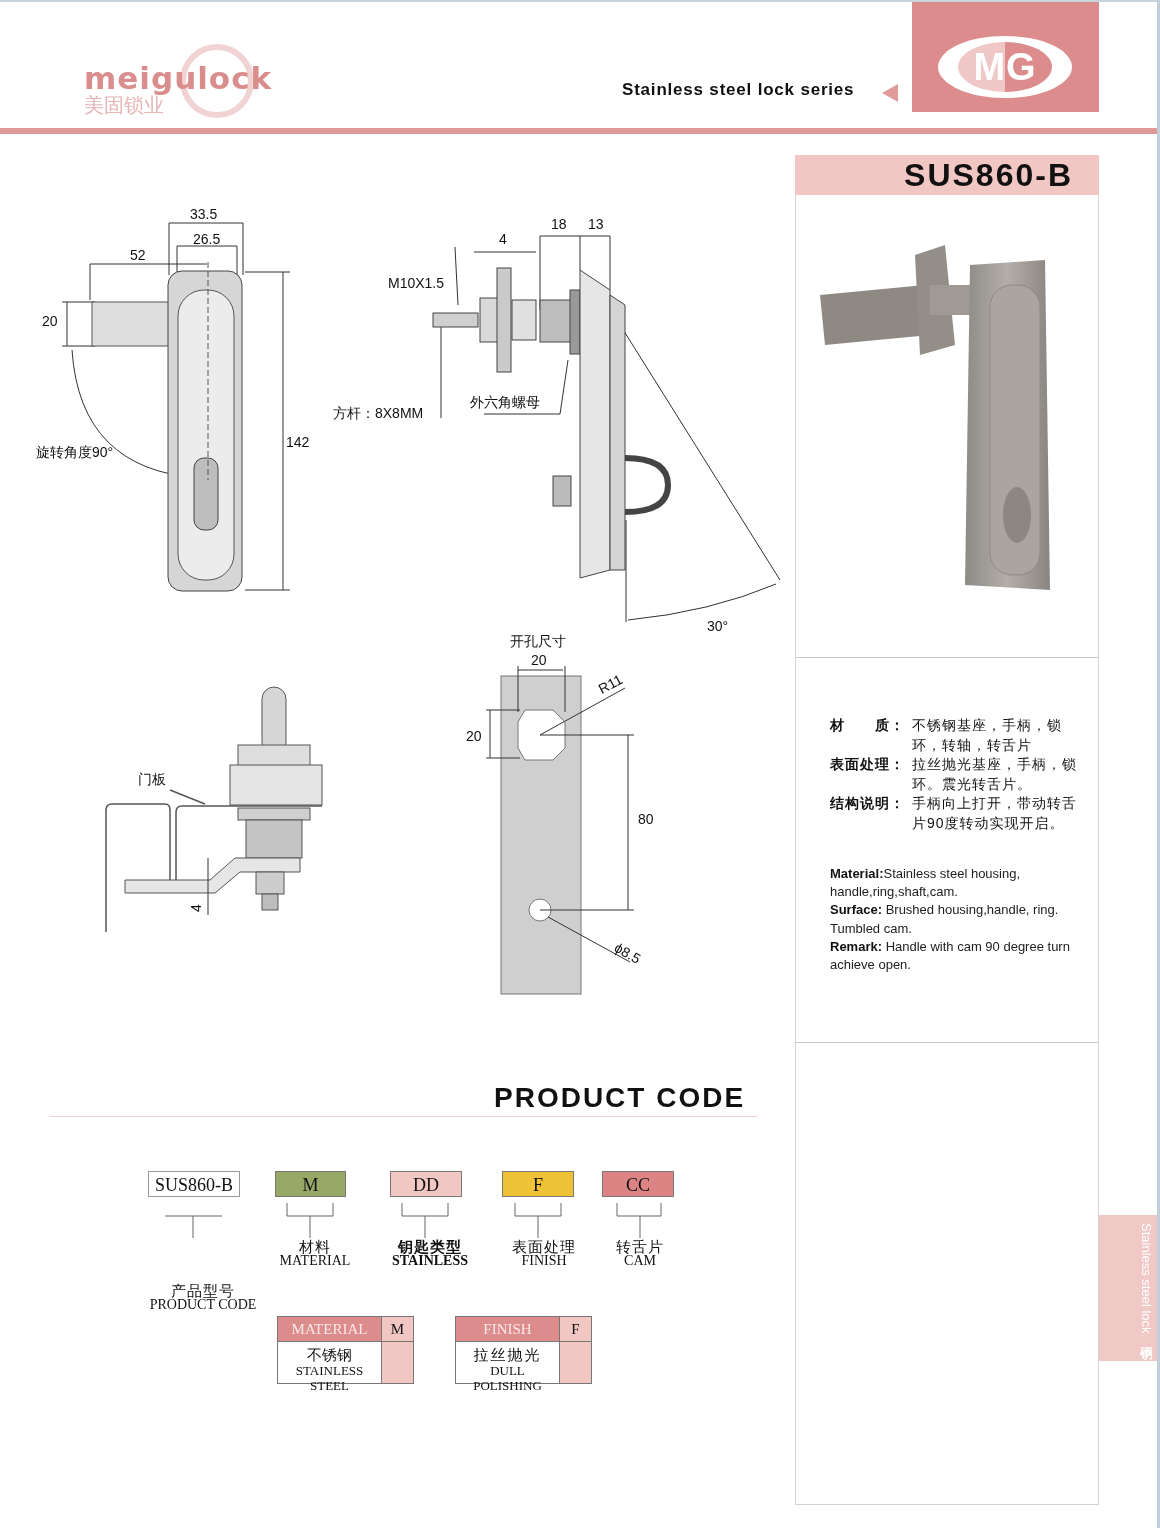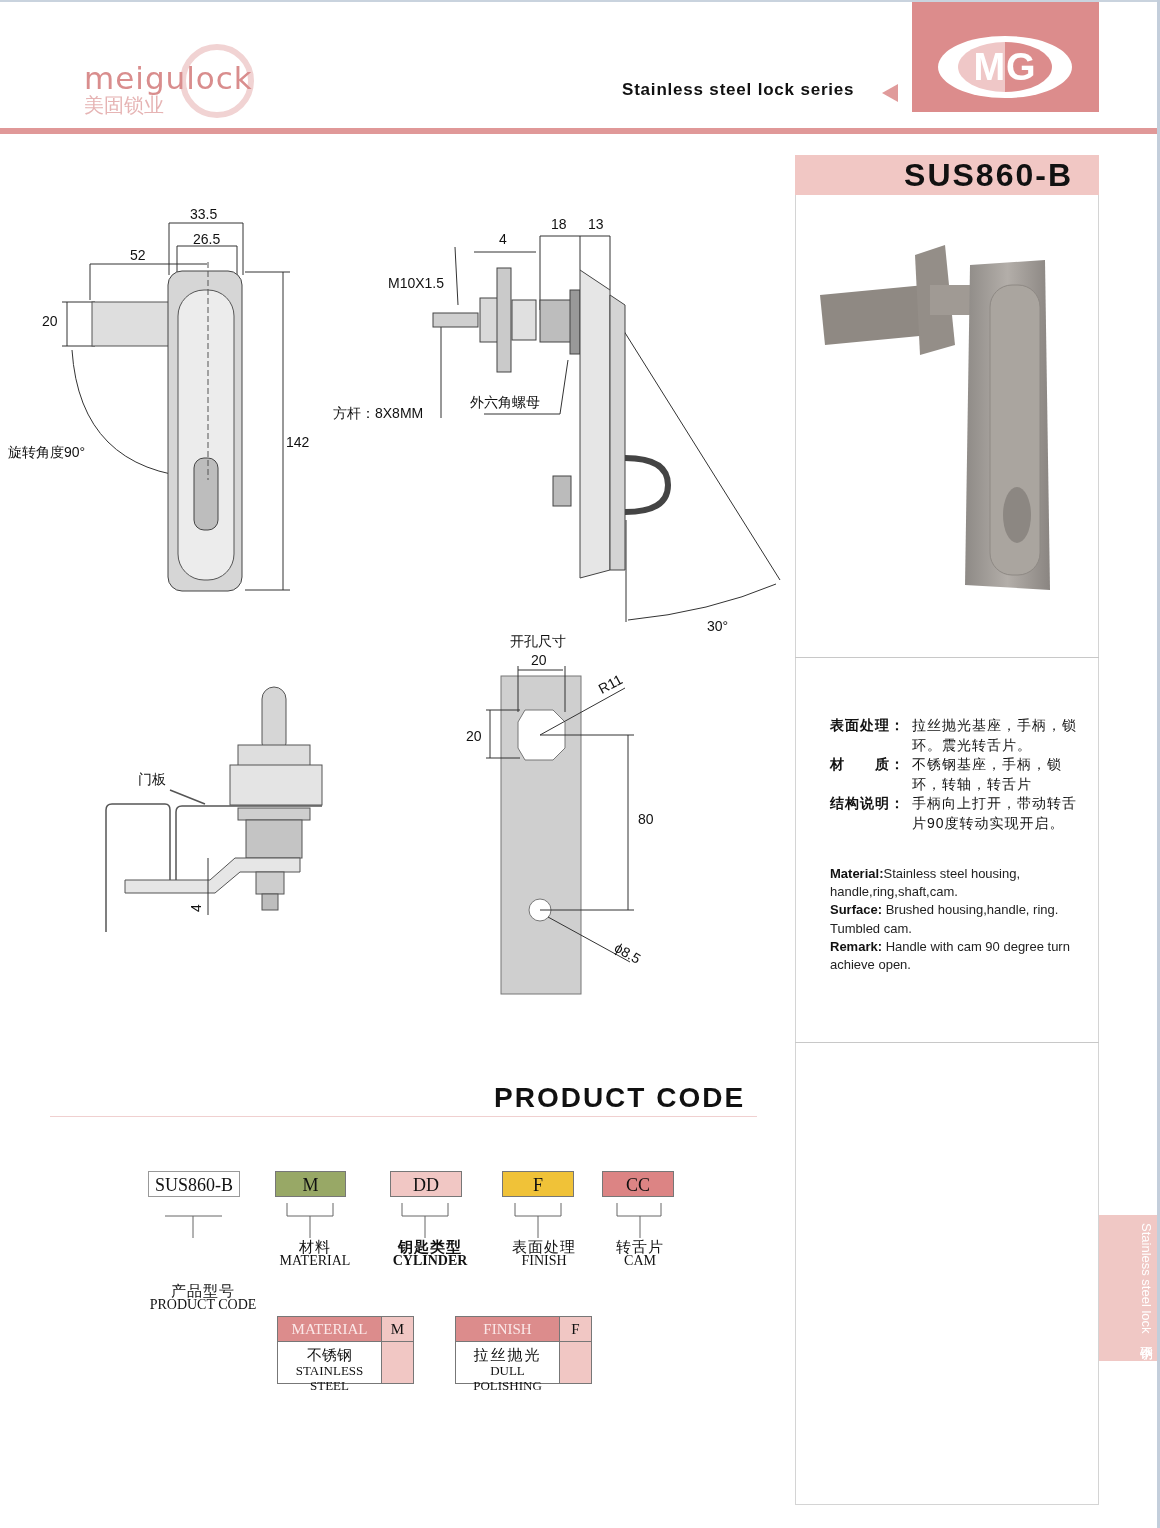--- a/index.html
+++ b/index.html
@@ -1,21 +1,21 @@
 <!DOCTYPE html>
 <html><head>
 <meta charset="utf-8">
 <style>
   html,body{margin:0;padding:0;background:#fff;}
   body{width:1160px;height:1528px;position:relative;overflow:hidden;font-family:"Liberation Sans","DejaVu Sans",sans-serif;color:#111;}
   .abs{position:absolute;}
   .frame-top{left:0;top:0;width:1160px;height:2px;background:#c9d3de;}
   .frame-right{left:1157px;top:0;width:3px;height:1528px;background:#c3cedb;}
   .logo-ring{left:180px;top:44px;width:74px;height:74px;border-radius:50%;border:6px solid #f1d3d3;box-sizing:border-box;}
-  .logo-en{left:84px;top:60px;font-size:31px;color:#d98d8d;letter-spacing:1px;font-family:"DejaVu Sans",sans-serif;}
+  .logo-en{left:84px;top:60px;font-size:31px;color:#d98d8d;letter-spacing:1px;font-family:"DejaVu Sans",sans-serif;font-weight:bold;}
   .logo-cn{left:84px;top:92px;font-size:20px;color:#e6b4b4;}
   .series{left:622px;top:80px;font-size:17px;font-weight:bold;letter-spacing:0.8px;}
   .series-tri{left:882px;top:84px;width:0;height:0;border-top:9px solid transparent;border-bottom:9px solid transparent;border-right:16px solid #e09b9b;}
   .mg-box{left:912px;top:2px;width:187px;height:110px;background:#dc8c8c;}
   .mg-oval{left:938px;top:36px;width:134px;height:62px;border-radius:50%;background:#fff;}
   .mg-inner{left:958px;top:42px;width:94px;height:50px;border-radius:50%;overflow:hidden;}
   .mg-inner .l{position:absolute;left:0;top:0;width:50%;height:100%;background:#efc7c7;}
   .mg-inner .r{position:absolute;right:0;top:0;width:50%;height:100%;background:#dc8c8c;}
   .mg-text{left:958px;top:42px;width:94px;height:50px;line-height:50px;text-align:center;color:#fff;font-weight:bold;font-size:38px;letter-spacing:1px;}
   .hline{left:0;top:128px;width:1157px;height:6px;background:#e09898;}
@@ -88,26 +88,26 @@
   <rect x="115" y="50" width="55" height="30" fill="#a09a94"></rect>
   <path d="M155 30 L230 25 L235 355 L150 350 Z" fill="url(#steel)"></path>
   <rect x="175" y="50" width="50" height="290" rx="22" fill="#aaa59f" stroke="#8e8984"></rect>
   <ellipse cx="202" cy="280" rx="14" ry="28" fill="#8c8782"></ellipse>
 </svg>
 
 <div class="abs rp-div1"></div>
 
 <div class="abs desc-cn">
   <div class="row">
+      <div class="k">材　　质：</div>
+      <div class="v">不锈钢基座，手柄，锁环，转轴，转舌片</div>
+    </div>
+  <div class="row">
       <div class="k">表面处理：</div>
       <div class="v">拉丝抛光基座，手柄，锁环。震光转舌片。</div>
-    </div>
-  <div class="row">
-      <div class="k">材　　质：</div>
-      <div class="v">不锈钢基座，手柄，锁环，转轴，转舌片</div>
     </div>
   <div class="row">
       <div class="k">结构说明：</div>
       <div class="v">手柄向上打开，带动转舌片90度转动实现开启。</div>
     </div>
 </div>
 
 <div class="abs desc-en">
   <div><b>Material:</b><span>Stainless steel housing, handle,ring,shaft,cam.</span></div>
   <div><b>Surface:</b><span> Brushed housing,handle, ring. Tumbled cam.</span></div>
@@ -142,21 +142,21 @@
   <rect x="168" y="271" width="74" height="320" rx="14" fill="#d6d6d6" stroke="#444"></rect>
   <rect x="178" y="290" width="56" height="290" rx="26" fill="#ececec" stroke="#555"></rect>
   <rect x="194" y="458" width="24" height="72" rx="10" fill="#bdbdbd" stroke="#444"></rect>
   <line x1="208" y1="262" x2="208" y2="480" stroke="#555" stroke-dasharray="6 3"></line>
 </svg>
 <div class="dim" style="left:190px;top:206px;">33.5</div>
 <div class="dim" style="left:193px;top:231px;">26.5</div>
 <div class="dim" style="left:130px;top:247px;">52</div>
 <div class="dim" style="left:42px;top:313px;">20</div>
 <div class="dim" style="left:286px;top:434px;">142</div>
-<div class="lbl" style="left:8px;top:444px;text-align:center;">旋转角度90°</div>
+<div class="lbl" style="left:36px;top:444px;text-align:center;">旋转角度90°</div>
 
 <svg style="left:0;top:0;" width="800" height="640">
   <g stroke="#333" stroke-width="1" fill="none">
     <line x1="474" y1="252" x2="536" y2="252"></line>
       <line x1="540" y1="236" x2="610" y2="236"></line>
     <line x1="540" y1="236" x2="540" y2="310"></line>
       <line x1="580" y1="236" x2="580" y2="270"></line>
       <line x1="610" y1="236" x2="610" y2="290"></line>
     <line x1="455" y1="247" x2="458" y2="305"></line>
     <line x1="441" y1="320" x2="441" y2="418"></line>
@@ -256,21 +256,21 @@
 <div class="code-lbl" style="left:140px;width:126px;margin-top:44px;">
     <div class="cn">产品型号</div>
     <div class="en">PRODUCT CODE</div>
   </div>
 <div class="code-lbl" style="left:270px;width:90px;">
     <div class="cn">材料</div>
     <div class="en">MATERIAL</div>
   </div>
 <div class="code-lbl" style="left:380px;width:100px;font-weight:bold;">
     <div class="cn">钥匙类型</div>
-    <div class="en">CYLINDER</div>
+    <div class="en">STAINLESS</div>
   </div>
 <div class="code-lbl" style="left:494px;width:100px;">
     <div class="cn">表面处理</div>
     <div class="en">FINISH</div>
   </div>
 <div class="code-lbl" style="left:600px;width:80px;">
     <div class="cn">转舌片</div>
     <div class="en">CAM</div>
   </div>
 

